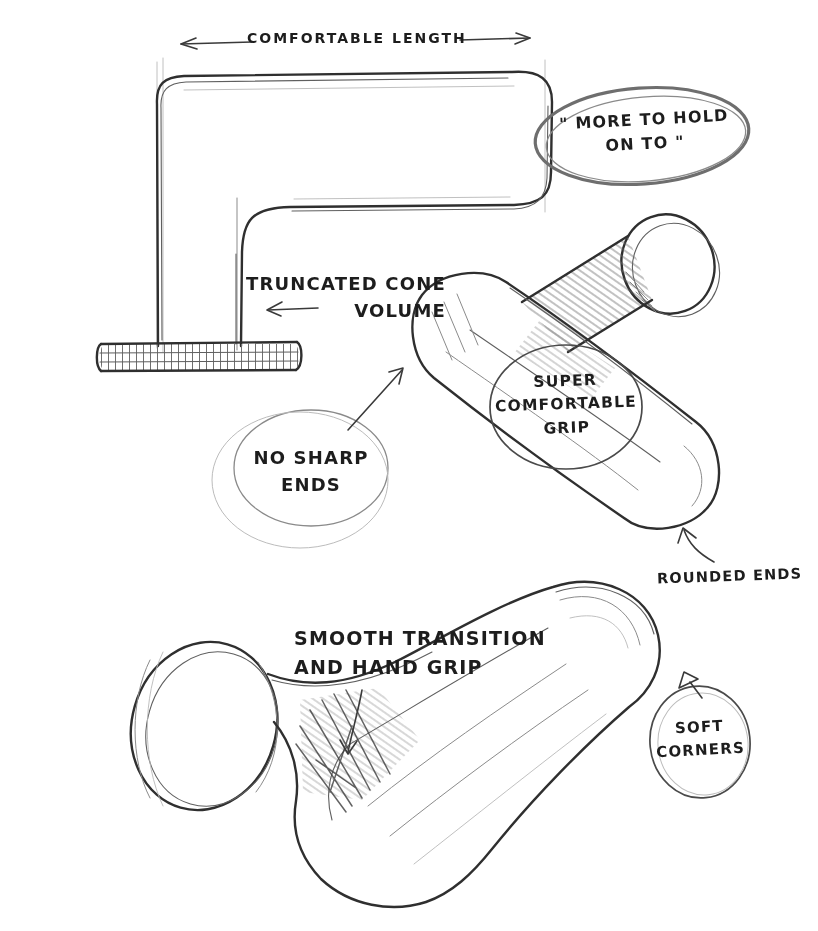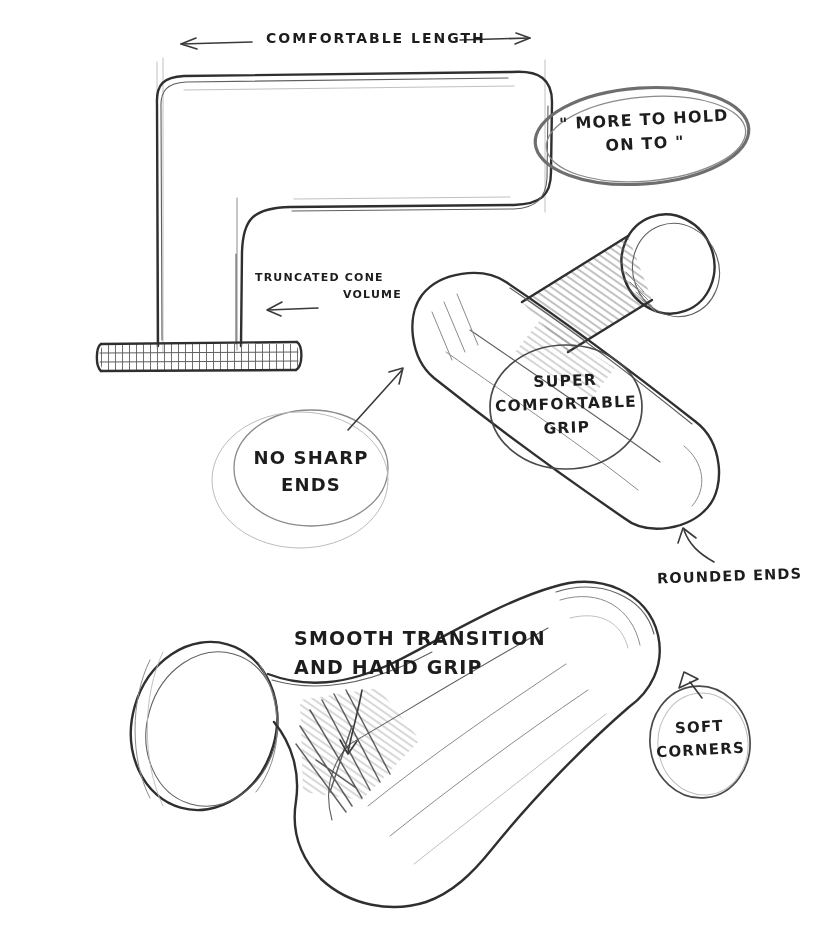--- a/index.html
+++ b/index.html
@@ -144,30 +144,30 @@
     </g>
 
     <g>
       <ellipse class="bubble" cx="700" cy="742" rx="50" ry="56" transform="rotate(-6 700 742)"></ellipse>
       <ellipse class="bubble-faint" cx="703" cy="744" rx="45" ry="51" transform="rotate(-6 703 744)"></ellipse>
       <line class="ink-th" x1="702" y1="698" x2="690" y2="682"></line>
       <path class="ink-th" d="M 684 672 L 679 688 L 698 679 Z" fill="#ffffff"></path>
     </g>
   </svg>
 
-  <div class="label center" style="left:266px;top:28px;width:210px;font-size:14px;letter-spacing:2px;text-align:center;">COMFORTABLE LENGTH</div>
+  <div class="label center" style="left:247px;top:28px;width:210px;font-size:14px;letter-spacing:2px;text-align:center;">COMFORTABLE LENGTH</div>
 
   <div class="label center" style="left:552px;top:108px;width:185px;font-size:16px;transform:rotate(-3deg);">
     <span class="ln">" MORE TO HOLD</span>
     <span class="ln">ON TO "</span>
   </div>
 
-  <div class="label" style="left:255px;top:270px;font-size:11px;">
+  <div class="label" style="left:246px;top:270px;font-size:18px;">
     <span class="ln">TRUNCATED CONE</span>
-    <span class="ln" style="margin-left:88px;">VOLUME</span>
+    <span class="ln" style="margin-left:68px;text-align:right;">VOLUME</span>
   </div>
 
   <div class="label center" style="left:236px;top:444px;width:150px;font-size:18px;">
     <span class="ln">NO SHARP</span>
     <span class="ln">ENDS</span>
   </div>
 
   <div class="label center" style="left:478px;top:370px;width:176px;font-size:15.5px;transform:rotate(-2deg);">
     <span class="ln">SUPER</span>
     <span class="ln">COMFORTABLE</span>

